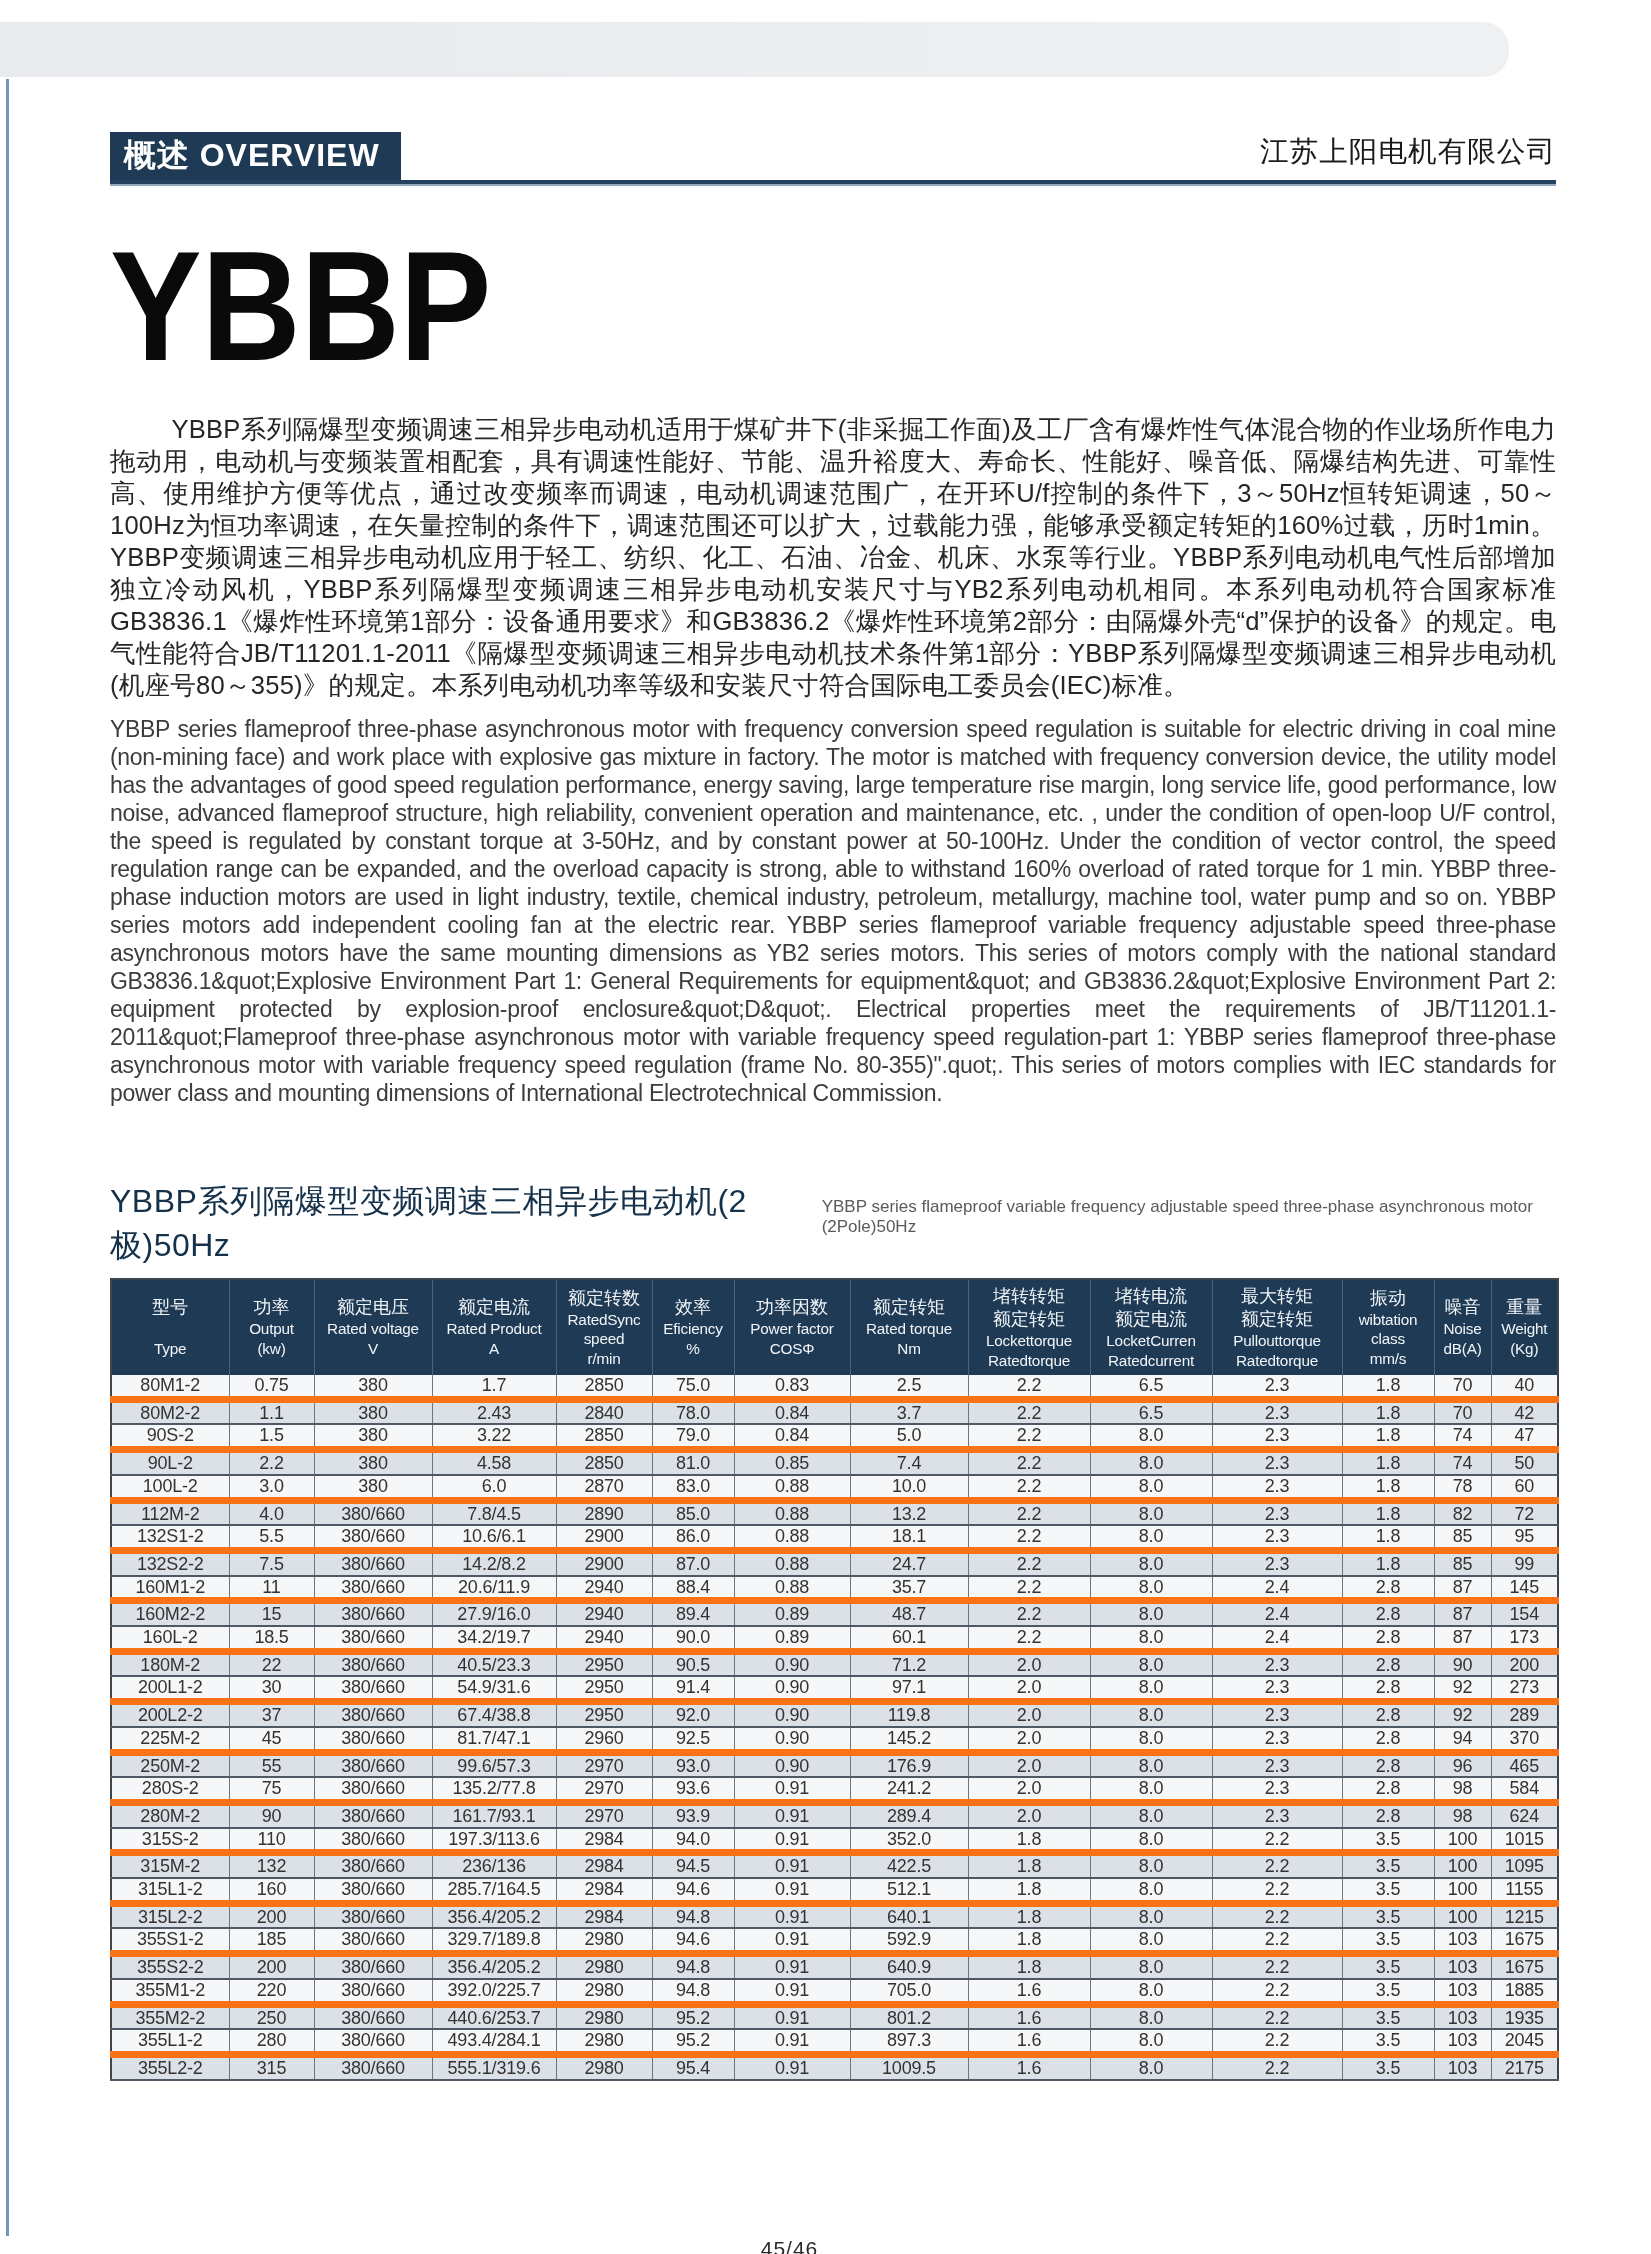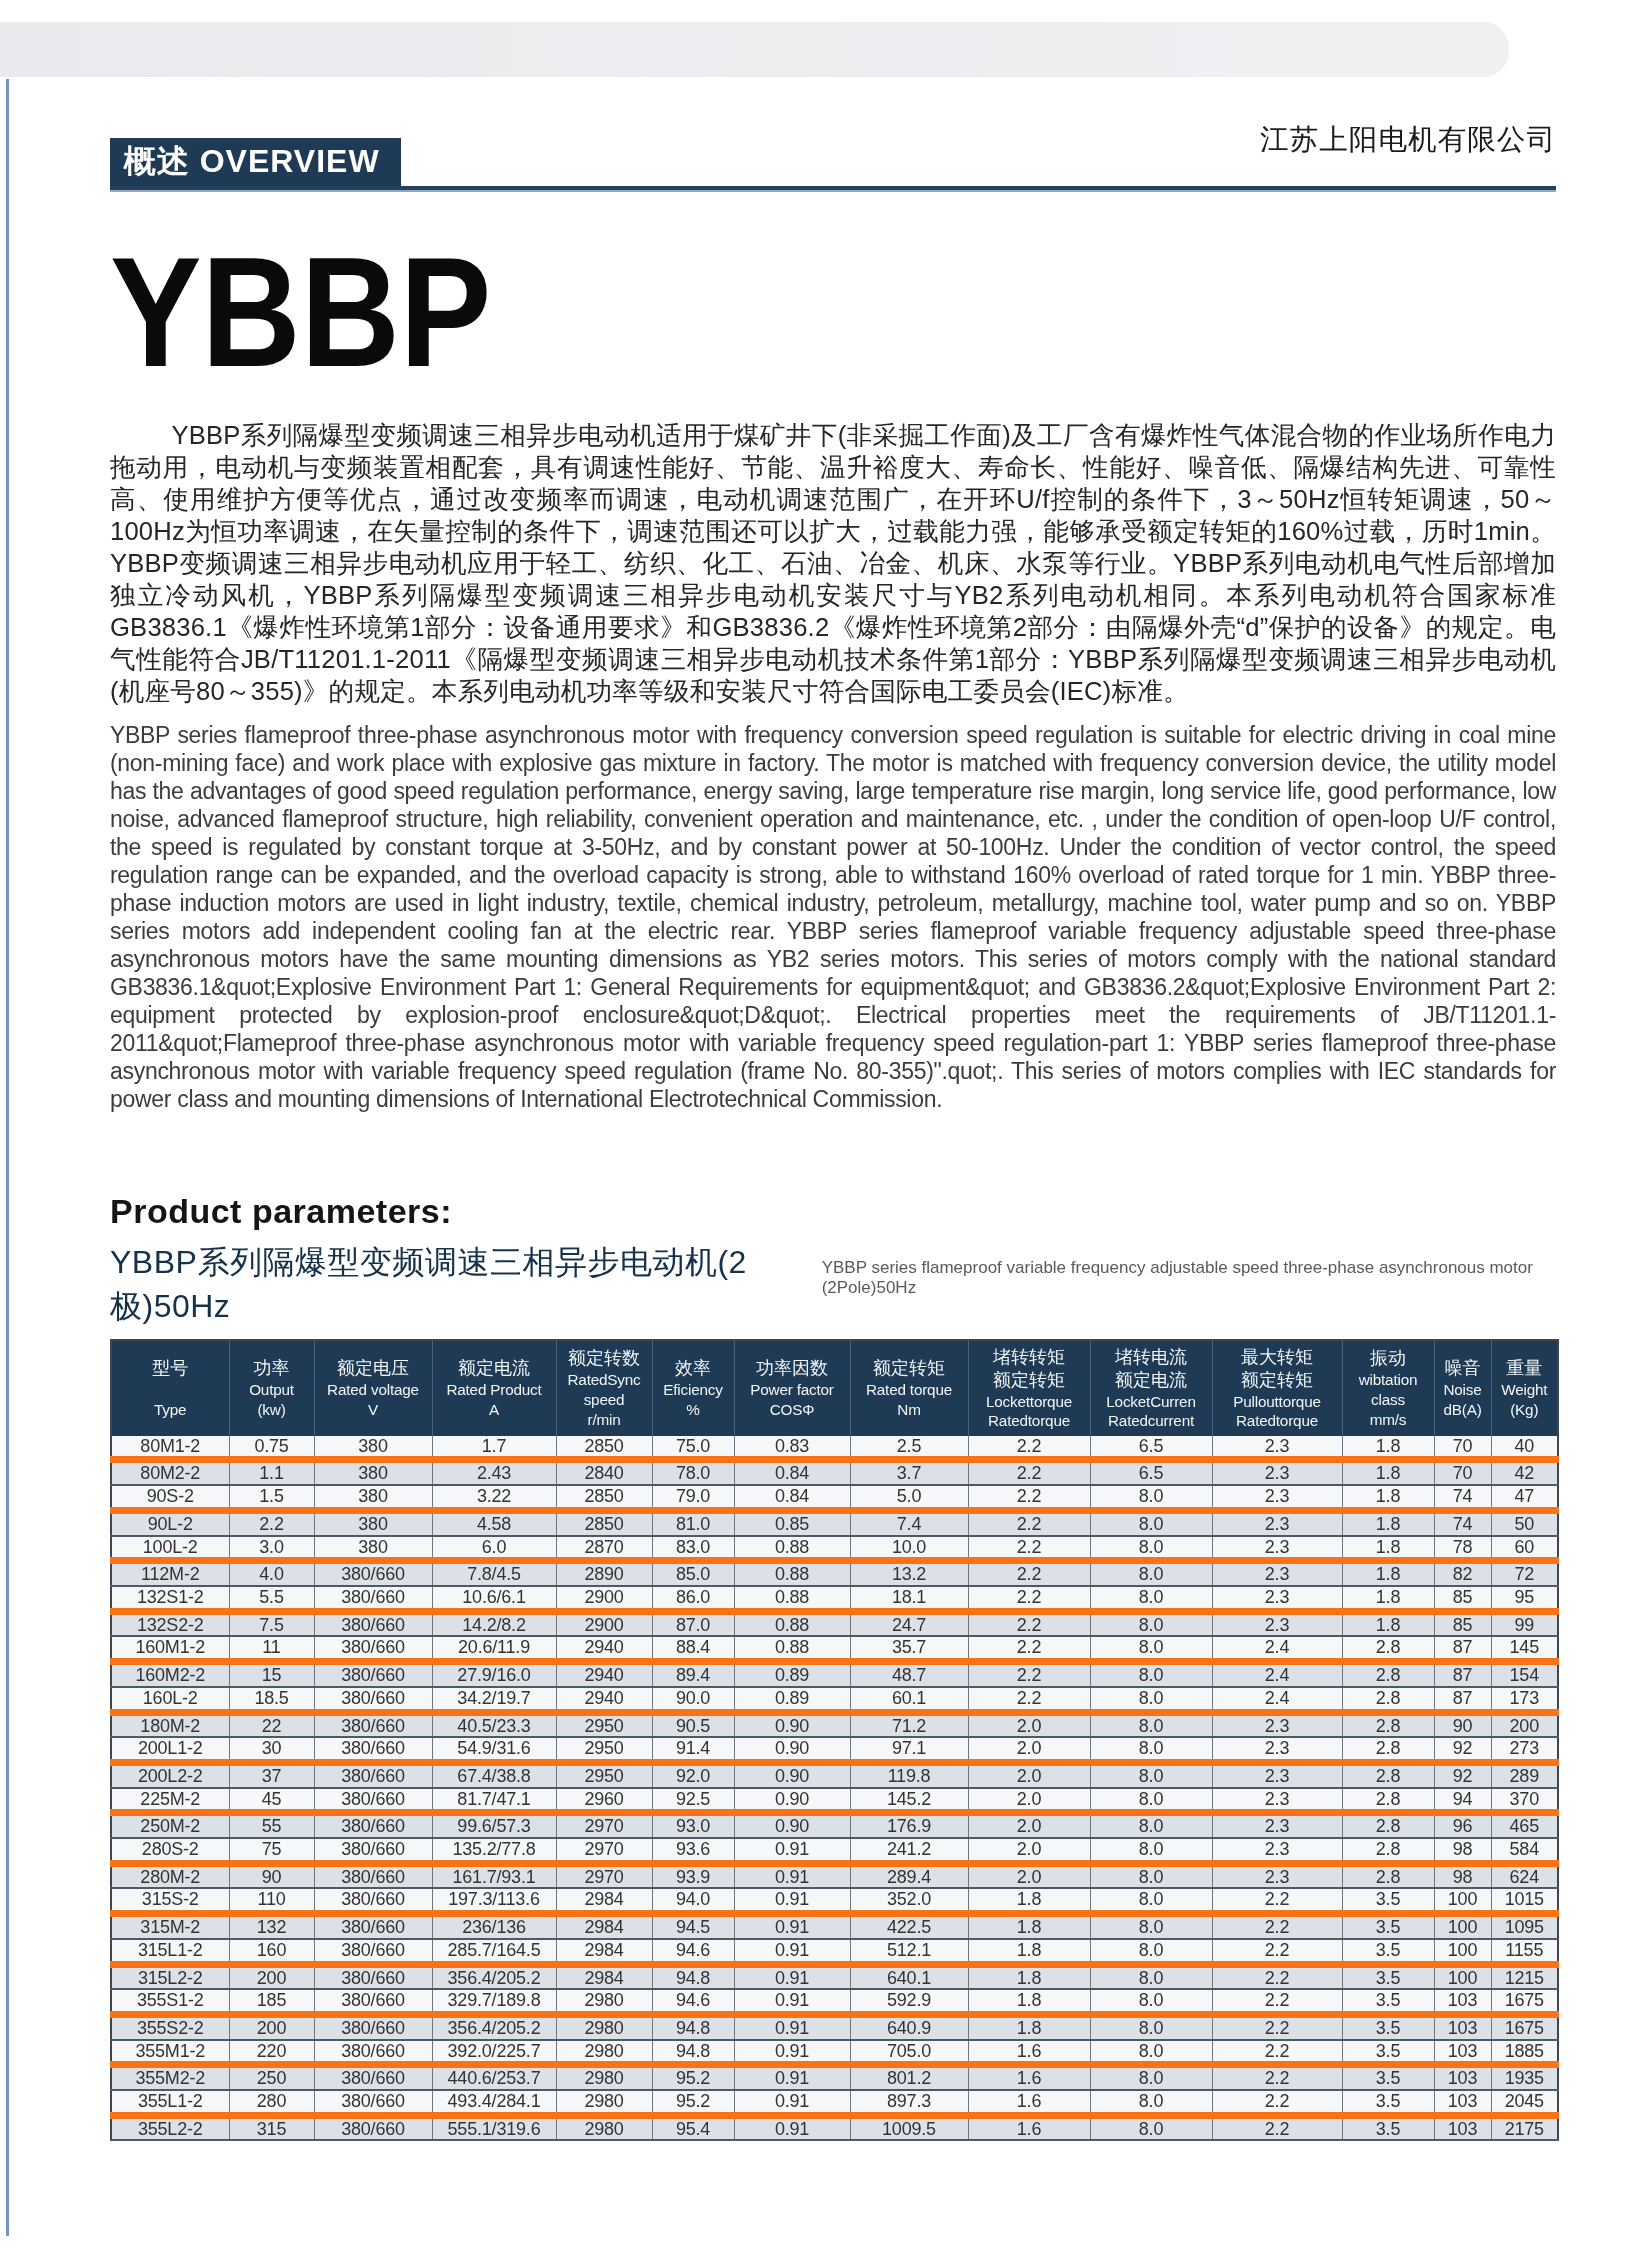--- a/index.html
+++ b/index.html
@@ -33,21 +33,21 @@
     display:flex;justify-content:space-between;align-items:flex-end;
   }
   .overview-box{
     background:#1f3a55;color:#fff;
     font-size:32px;font-weight:bold;letter-spacing:1px;
     padding:6.9px 21.7px 8.9px 13.8px;
     line-height:1;
   }
   .company{
     font-size:28.6px;color:#1b1b1b;
-    padding-bottom:27px;letter-spacing:1px;
+    padding-bottom:9px;letter-spacing:1px;margin-top:12px;
   }
   .rule{height:3.9px;background:#24415f;}
   .rule2{height:2px;background:#93a7bd;}
   
   .series-title{
     margin:49px 0 0 0;
     font-size:156px;line-height:0.92;font-weight:bold;color:#0a0a0a;
     transform:scaleX(0.88);transform-origin:left top;
     width:fit-content;white-space:nowrap;
   }
@@ -116,21 +116,20 @@
     </div>
     <div class="rule"></div>
     <div class="rule2"></div>
 
     <h1 class="series-title">YBBP</h1>
 
     <p class="intro-cn">YBBP系列隔爆型变频调速三相异步电动机适用于煤矿井下(非采掘工作面)及工厂含有爆炸性气体混合物的作业场所作电力拖动用，电动机与变频装置相配套，具有调速性能好、节能、温升裕度大、寿命长、性能好、噪音低、隔爆结构先进、可靠性高、使用维护方便等优点，通过改变频率而调速，电动机调速范围广，在开环U/f控制的条件下，3～50Hz恒转矩调速，50～100Hz为恒功率调速，在矢量控制的条件下，调速范围还可以扩大，过载能力强，能够承受额定转矩的160%过载，历时1min。YBBP变频调速三相异步电动机应用于轻工、纺织、化工、石油、冶金、机床、水泵等行业。YBBP系列电动机电气性后部增加独立冷动风机，YBBP系列隔爆型变频调速三相异步电动机安装尺寸与YB2系列电动机相同。本系列电动机符合国家标准GB3836.1《爆炸性环境第1部分：设备通用要求》和GB3836.2《爆炸性环境第2部分：由隔爆外壳“d”保护的设备》的规定。电气性能符合JB/T11201.1-2011《隔爆型变频调速三相异步电动机技术条件第1部分：YBBP系列隔爆型变频调速三相异步电动机(机座号80～355)》的规定。本系列电动机功率等级和安装尺寸符合国际电工委员会(IEC)标准。</p>
 
     <p class="intro-en">YBBP series flameproof three-phase asynchronous motor with frequency conversion speed regulation is suitable for electric driving in coal mine (non-mining face) and work place with explosive gas mixture in factory. The motor is matched with frequency conversion device, the utility model has the advantages of good speed regulation performance, energy saving, large temperature rise margin, long service life, good performance, low noise, advanced flameproof structure, high reliability, convenient operation and maintenance, etc. , under the condition of open-loop U/F control, the speed is regulated by constant torque at 3-50Hz, and by constant power at 50-100Hz. Under the condition of vector control, the speed regulation range can be expanded, and the overload capacity is strong, able to withstand 160% overload of rated torque for 1 min. YBBP three-phase induction motors are used in light industry, textile, chemical industry, petroleum, metallurgy, machine tool, water pump and so on. YBBP series motors add independent cooling fan at the electric rear. YBBP series flameproof variable frequency adjustable speed three-phase asynchronous motors have the same mounting dimensions as YB2 series motors. This series of motors comply with the national standard GB3836.1&amp;quot;Explosive Environment Part 1: General Requirements for equipment&amp;quot; and GB3836.2&amp;quot;Explosive Environment Part 2: equipment protected by explosion-proof enclosure&amp;quot;D&amp;quot;. Electrical properties meet the requirements of JB/T11201.1-2011&amp;quot;Flameproof three-phase asynchronous motor with variable frequency speed regulation-part 1: YBBP series flameproof three-phase asynchronous motor with variable frequency speed regulation (frame No. 80-355)".quot;. This series of motors complies with IEC standards for power class and mounting dimensions of International Electrotechnical Commission.</p>
 
-    <h2 class="params-heading">Product parameters:</h2>
 
     <div class="table-title-row">
       <span class="table-title-cn">YBBP系列隔爆型变频调速三相异步电动机(2极)50Hz</span>
       <span class="table-title-en">YBBP series flameproof variable frequency adjustable speed three-phase asynchronous motor (2Pole)50Hz</span>
     </div>
 
     <table class="params">
       <colgroup>
           <col style="width: 118px;">
           <col style="width: 85px;">

